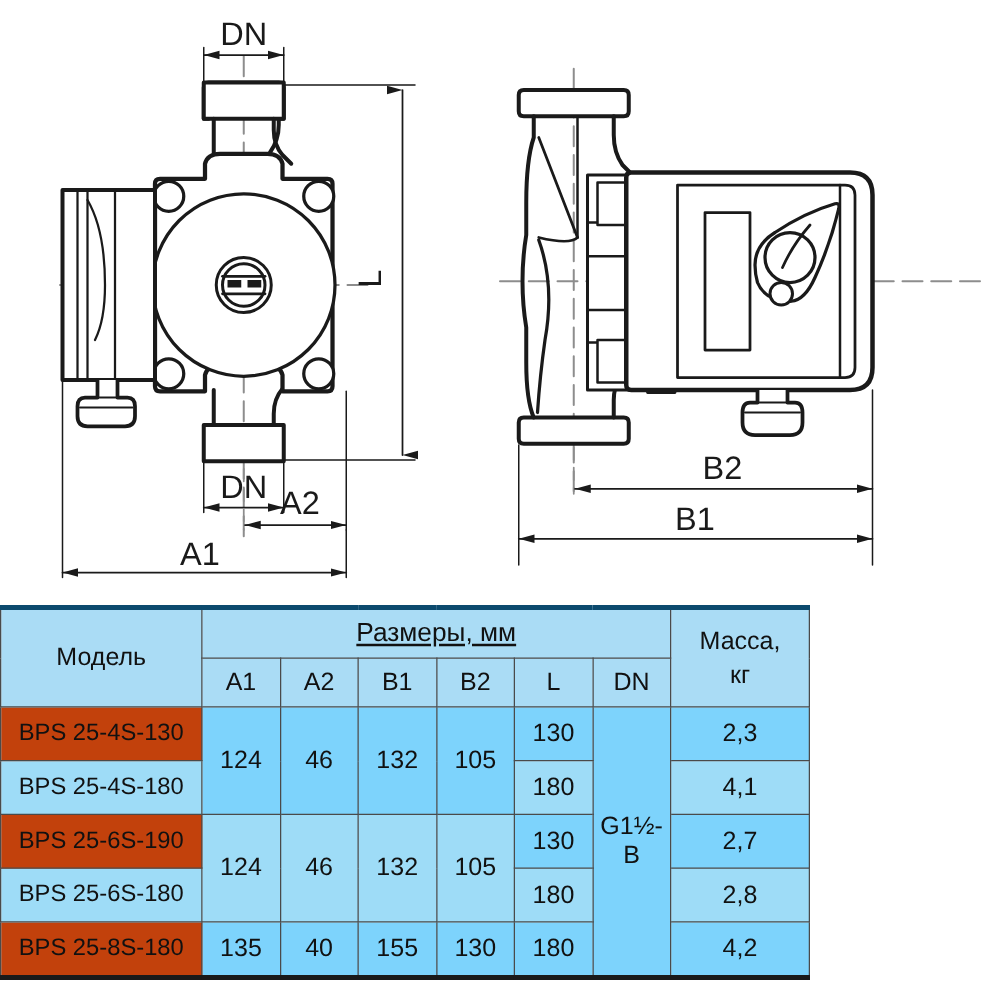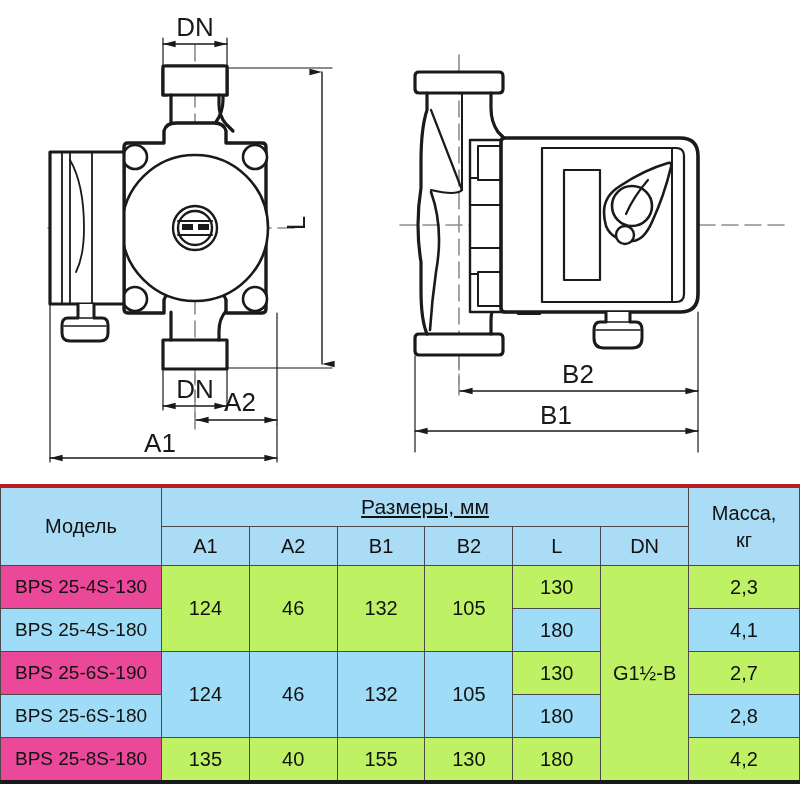--- a/index.html
+++ b/index.html
@@ -15,46 +15,46 @@
     position:absolute;left:0;top:0;width:800px;height:478px;
   }
   #drawing-area svg{display:block;}
 
   
   #spec-table-wrap{
     position:absolute;left:0;top:484px;width:800px;height:310px;
   }
   table.spec{
     border-collapse:collapse;
-    width:800px;
+    width:648px;
     table-layout:fixed;
-    border-top:4px solid #b91c1c;
+    border-top:4px solid #0c4a6e;
     border-bottom:4px solid #1a1a1a;
   }
   table.spec td, table.spec th{
     border:1px solid #4a4a4a;
     text-align:center;
     vertical-align:middle;
     color:#111111;
     font-weight:normal;
     padding:0;
   }
   table.spec th.hdr{
     background:#aadcf5;
   }
   td.model-cell{
-    background:#ec4899;
+    background:#c2410c;
     font-size:19px;
     text-align:left;
     padding-left:6px;
     height:42px;
     letter-spacing:0px;
   }
   td.model-cell.blue{background:#9edcf7;margin-left:43px;}
-  td.val{background:#bef264;font-size:20px;}
+  td.val{background:#7dd3fc;font-size:20px;}
   td.val.blue{background:#9edcf7;}
   th.group-title{
     font-size:21px;font-weight:bold;height:38px;text-decoration:underline;
   }
   th.sub{
     font-size:20px;font-weight:normal;height:38px;
   }
   th.model-head{
     font-size:20px;font-weight:bold;
   }

